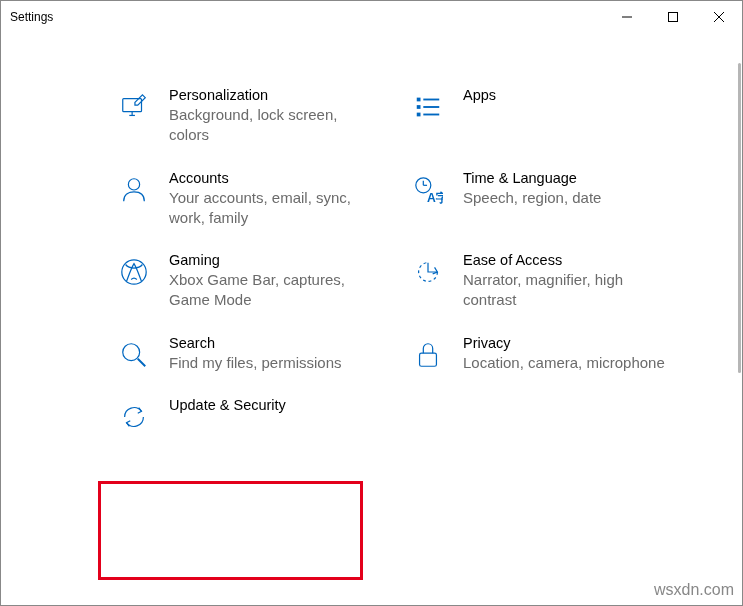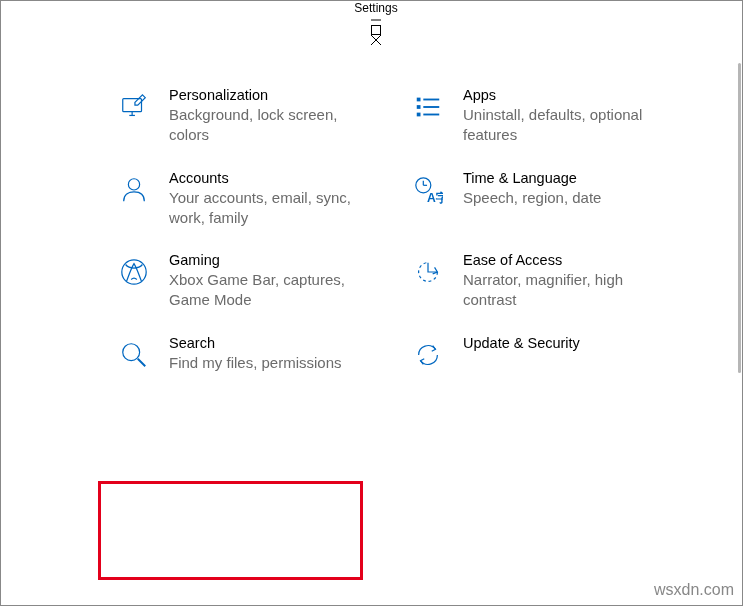--- a/index.html
+++ b/index.html
@@ -1,18 +1,18 @@
 <!DOCTYPE html>
 <html><head>
   <meta charset="utf-8">
   <style>
     * { margin: 0; padding: 0; box-sizing: border-box; font-family: "Segoe UI", Arial, sans-serif; }
     body { width: 743px; height: 606px; background: #fff; position: relative; border: 1px solid #888; }
     
-    .titlebar { height: 32px; display: flex; align-items: center; padding-left: 9px; flex-direction: column; }
+    .titlebar { height: 32px; display: flex; align-items: center; padding-left: 9px; }
     .titlebar-title { font-size: 12px; color: #000; }
     .titlebar-spacer { flex: 1; }
     .winbtn { width: 46px; height: 32px; display: flex; align-items: center; justify-content: center; }
     .winbtn svg { stroke: #000; }
 
     .content { padding: 54px 30px 30px 30px; height: calc(100% - 32px); overflow: hidden; position: relative; }
     .grid { display: grid; grid-template-columns: 270px 270px; column-gap: 30px; row-gap: 42px; margin-left: 86px; gap: 24px; }
     
     .tile { display: flex; align-items: flex-start; gap: 18px; width: 260px; }
     .tile-icon { width: 34px; height: 34px; flex-shrink: 0; display: flex; align-items: center; justify-content: center; margin-top: 3px; font-weight: bold; }
@@ -74,21 +74,20 @@
             <rect x="4" y="6" width="4" height="4" fill="#0067c0" stroke="none"></rect>
             <rect x="4" y="14" width="4" height="4" fill="#0067c0" stroke="none"></rect>
             <rect x="4" y="22" width="4" height="4" fill="#0067c0" stroke="none"></rect>
             <line x1="11" y1="8" x2="28" y2="8" stroke-width="2"></line>
             <line x1="11" y1="16" x2="28" y2="16" stroke-width="2"></line>
             <line x1="11" y1="24" x2="28" y2="24" stroke-width="2"></line>
           </svg>
       </div>
       <div class="tile-text">
         <div class="tile-title">Apps</div>
-        <div class="tile-desc">Uninstall, defaults, optional features</div>
       </div>
     </div>
 
     <div class="tile">
       <div class="tile-icon">
         <svg viewBox="0 0 32 32">
             <circle cx="16" cy="10" r="6"></circle>
             <path d="M5 28 C5 20 11 18 16 18 C21 18 27 20 27 28"></path>
           </svg>
       </div>
@@ -148,20 +147,32 @@
             <circle cx="13" cy="13" r="9"></circle>
             <line x1="20" y1="20" x2="28" y2="28" stroke-width="2"></line>
           </svg>
       </div>
       <div class="tile-text">
         <div class="tile-title">Search</div>
         <div class="tile-desc">Find my files, permissions</div>
       </div>
     </div>
 
+    <div class="tile">
+      <div class="tile-icon">
+        <svg viewBox="0 0 32 32">
+            <rect x="7" y="14" width="18" height="14" rx="2"></rect>
+            <path d="M11 14 L11 9 A5 5 0 0 1 21 9 L21 14"></path>
+          </svg>
+      </div>
+      <div class="tile-text">
+        <div class="tile-title">Privacy</div>
+        <div class="tile-desc">Location, camera, microphone</div>
+      </div>
+    </div>
 
     <div class="tile">
       <div class="tile-icon">
         <svg viewBox="0 0 32 32">
             <path d="M6 16 A10 10 0 0 1 24 10"></path>
             <path d="M26 16 A10 10 0 0 1 8 22"></path>
             <path d="M21 6 L24 10 L20 12"></path>
             <path d="M11 26 L8 22 L12 20"></path>
           </svg>
       </div>

